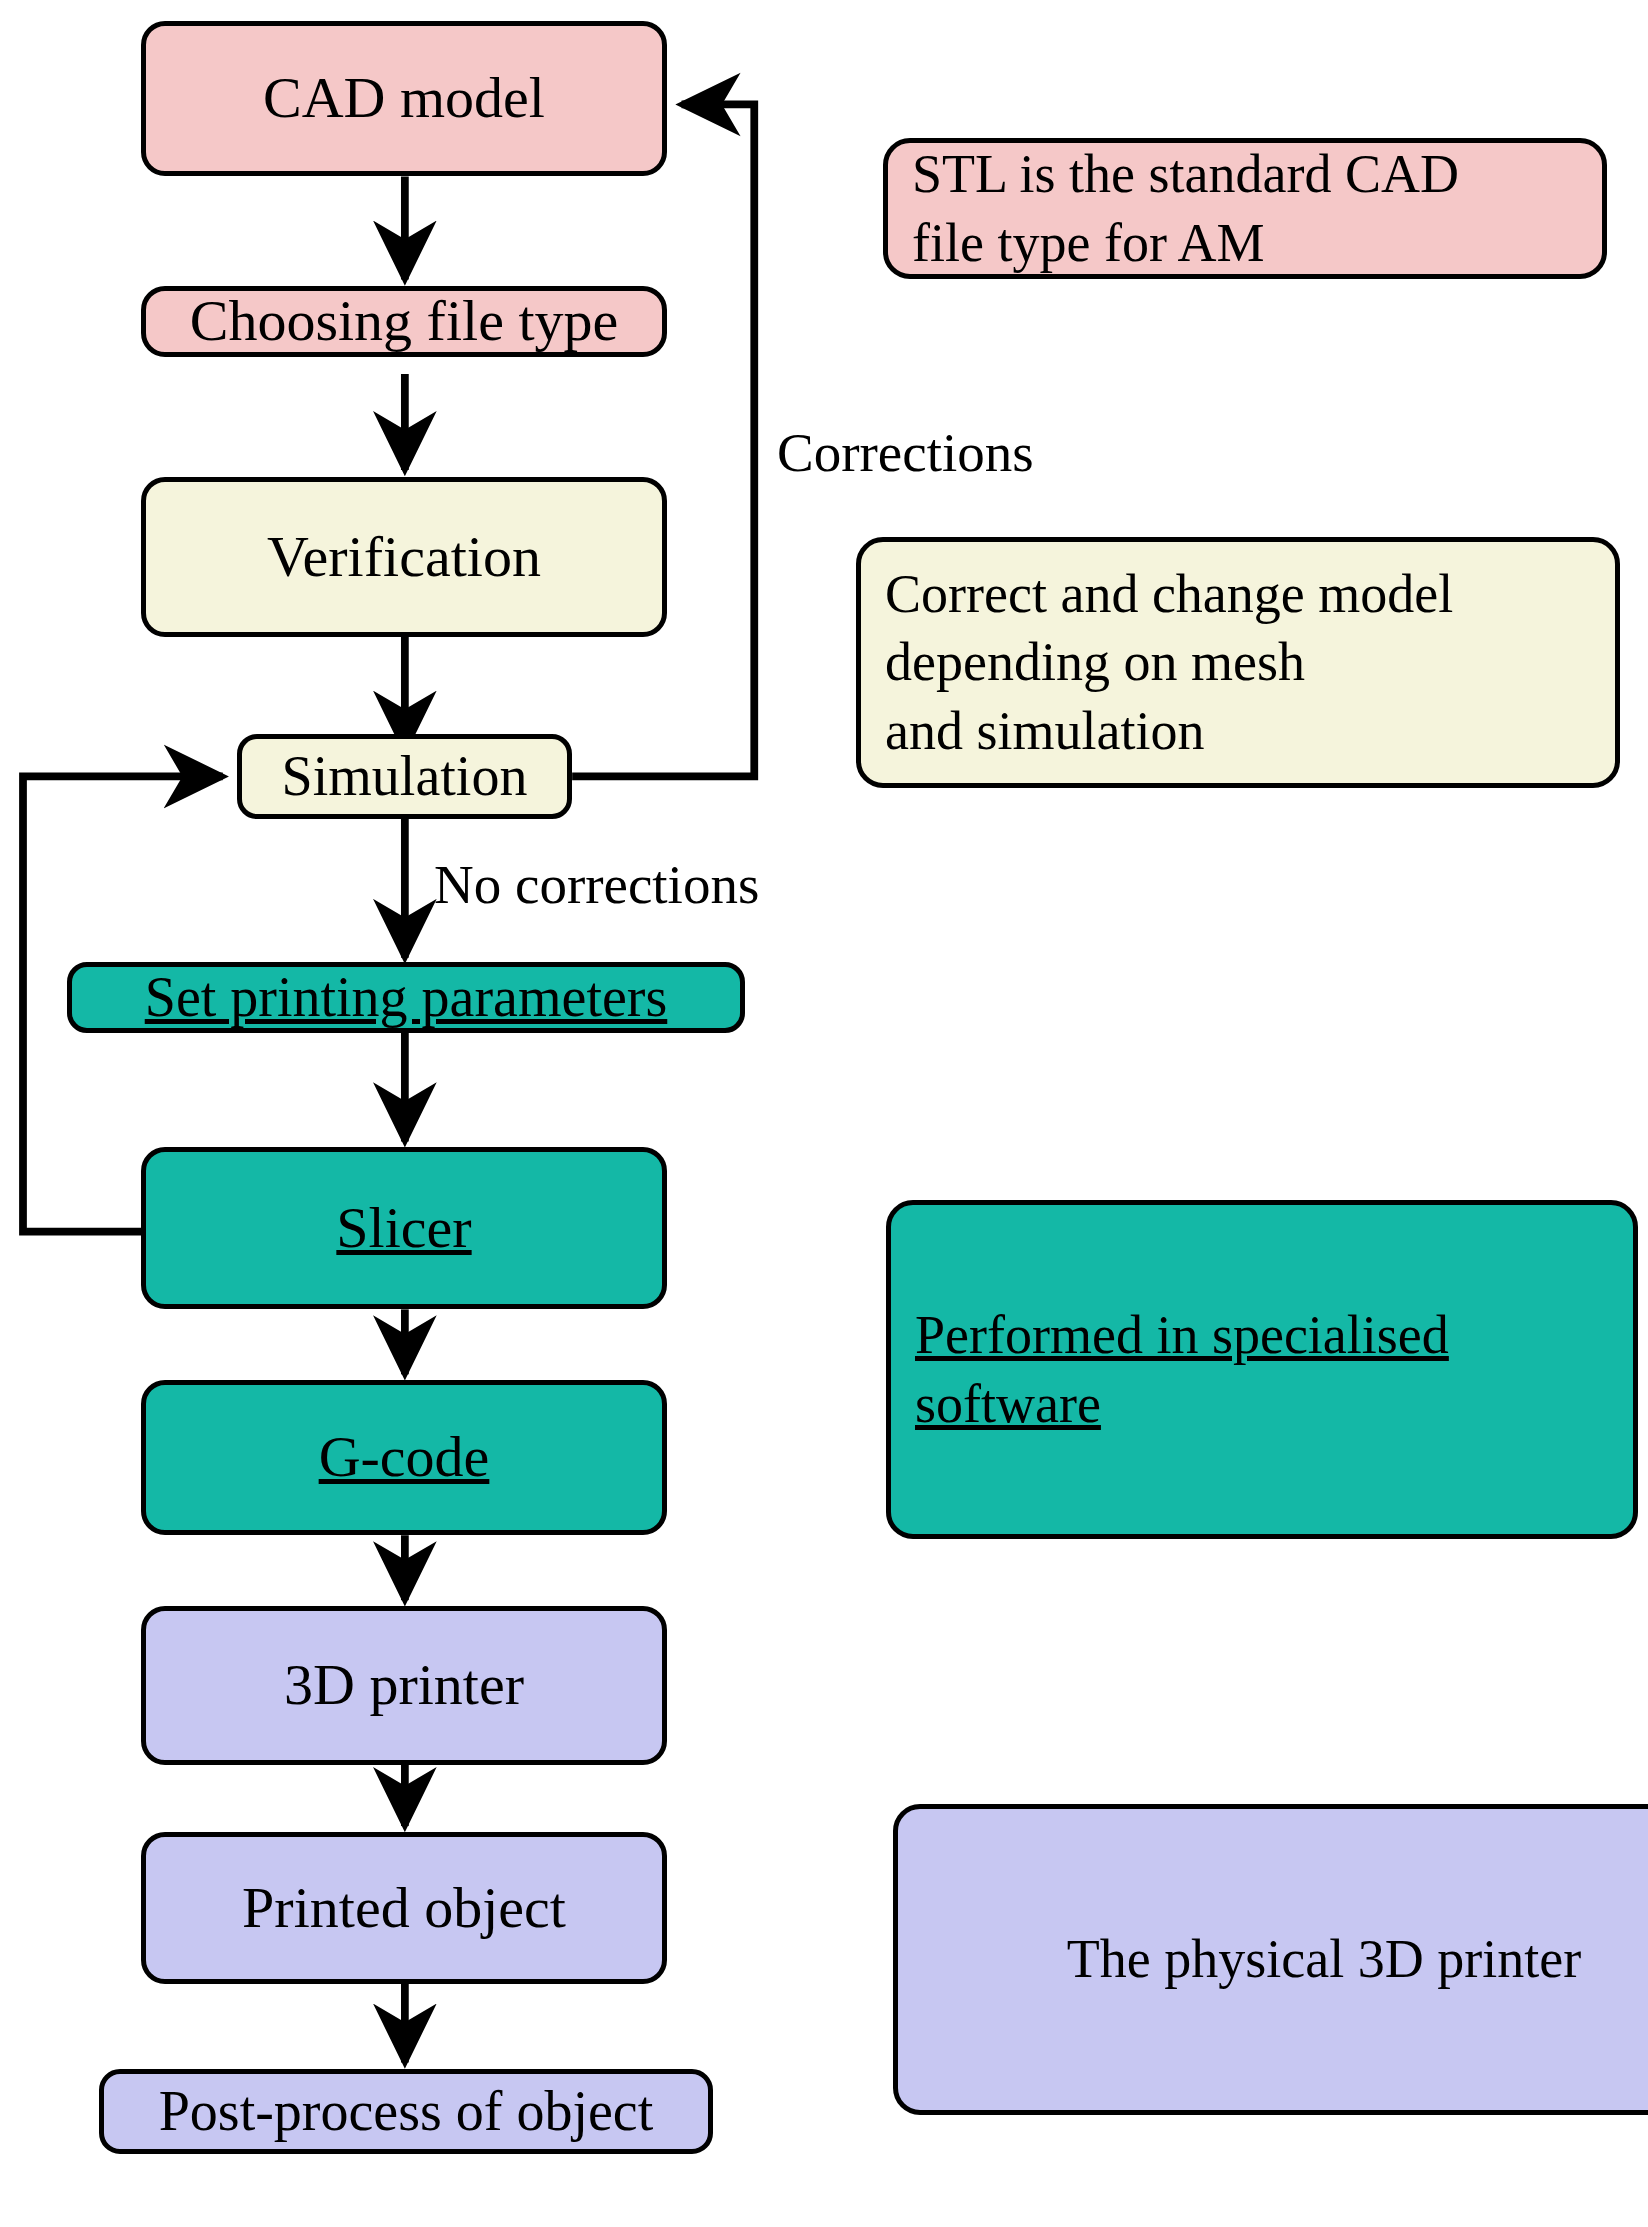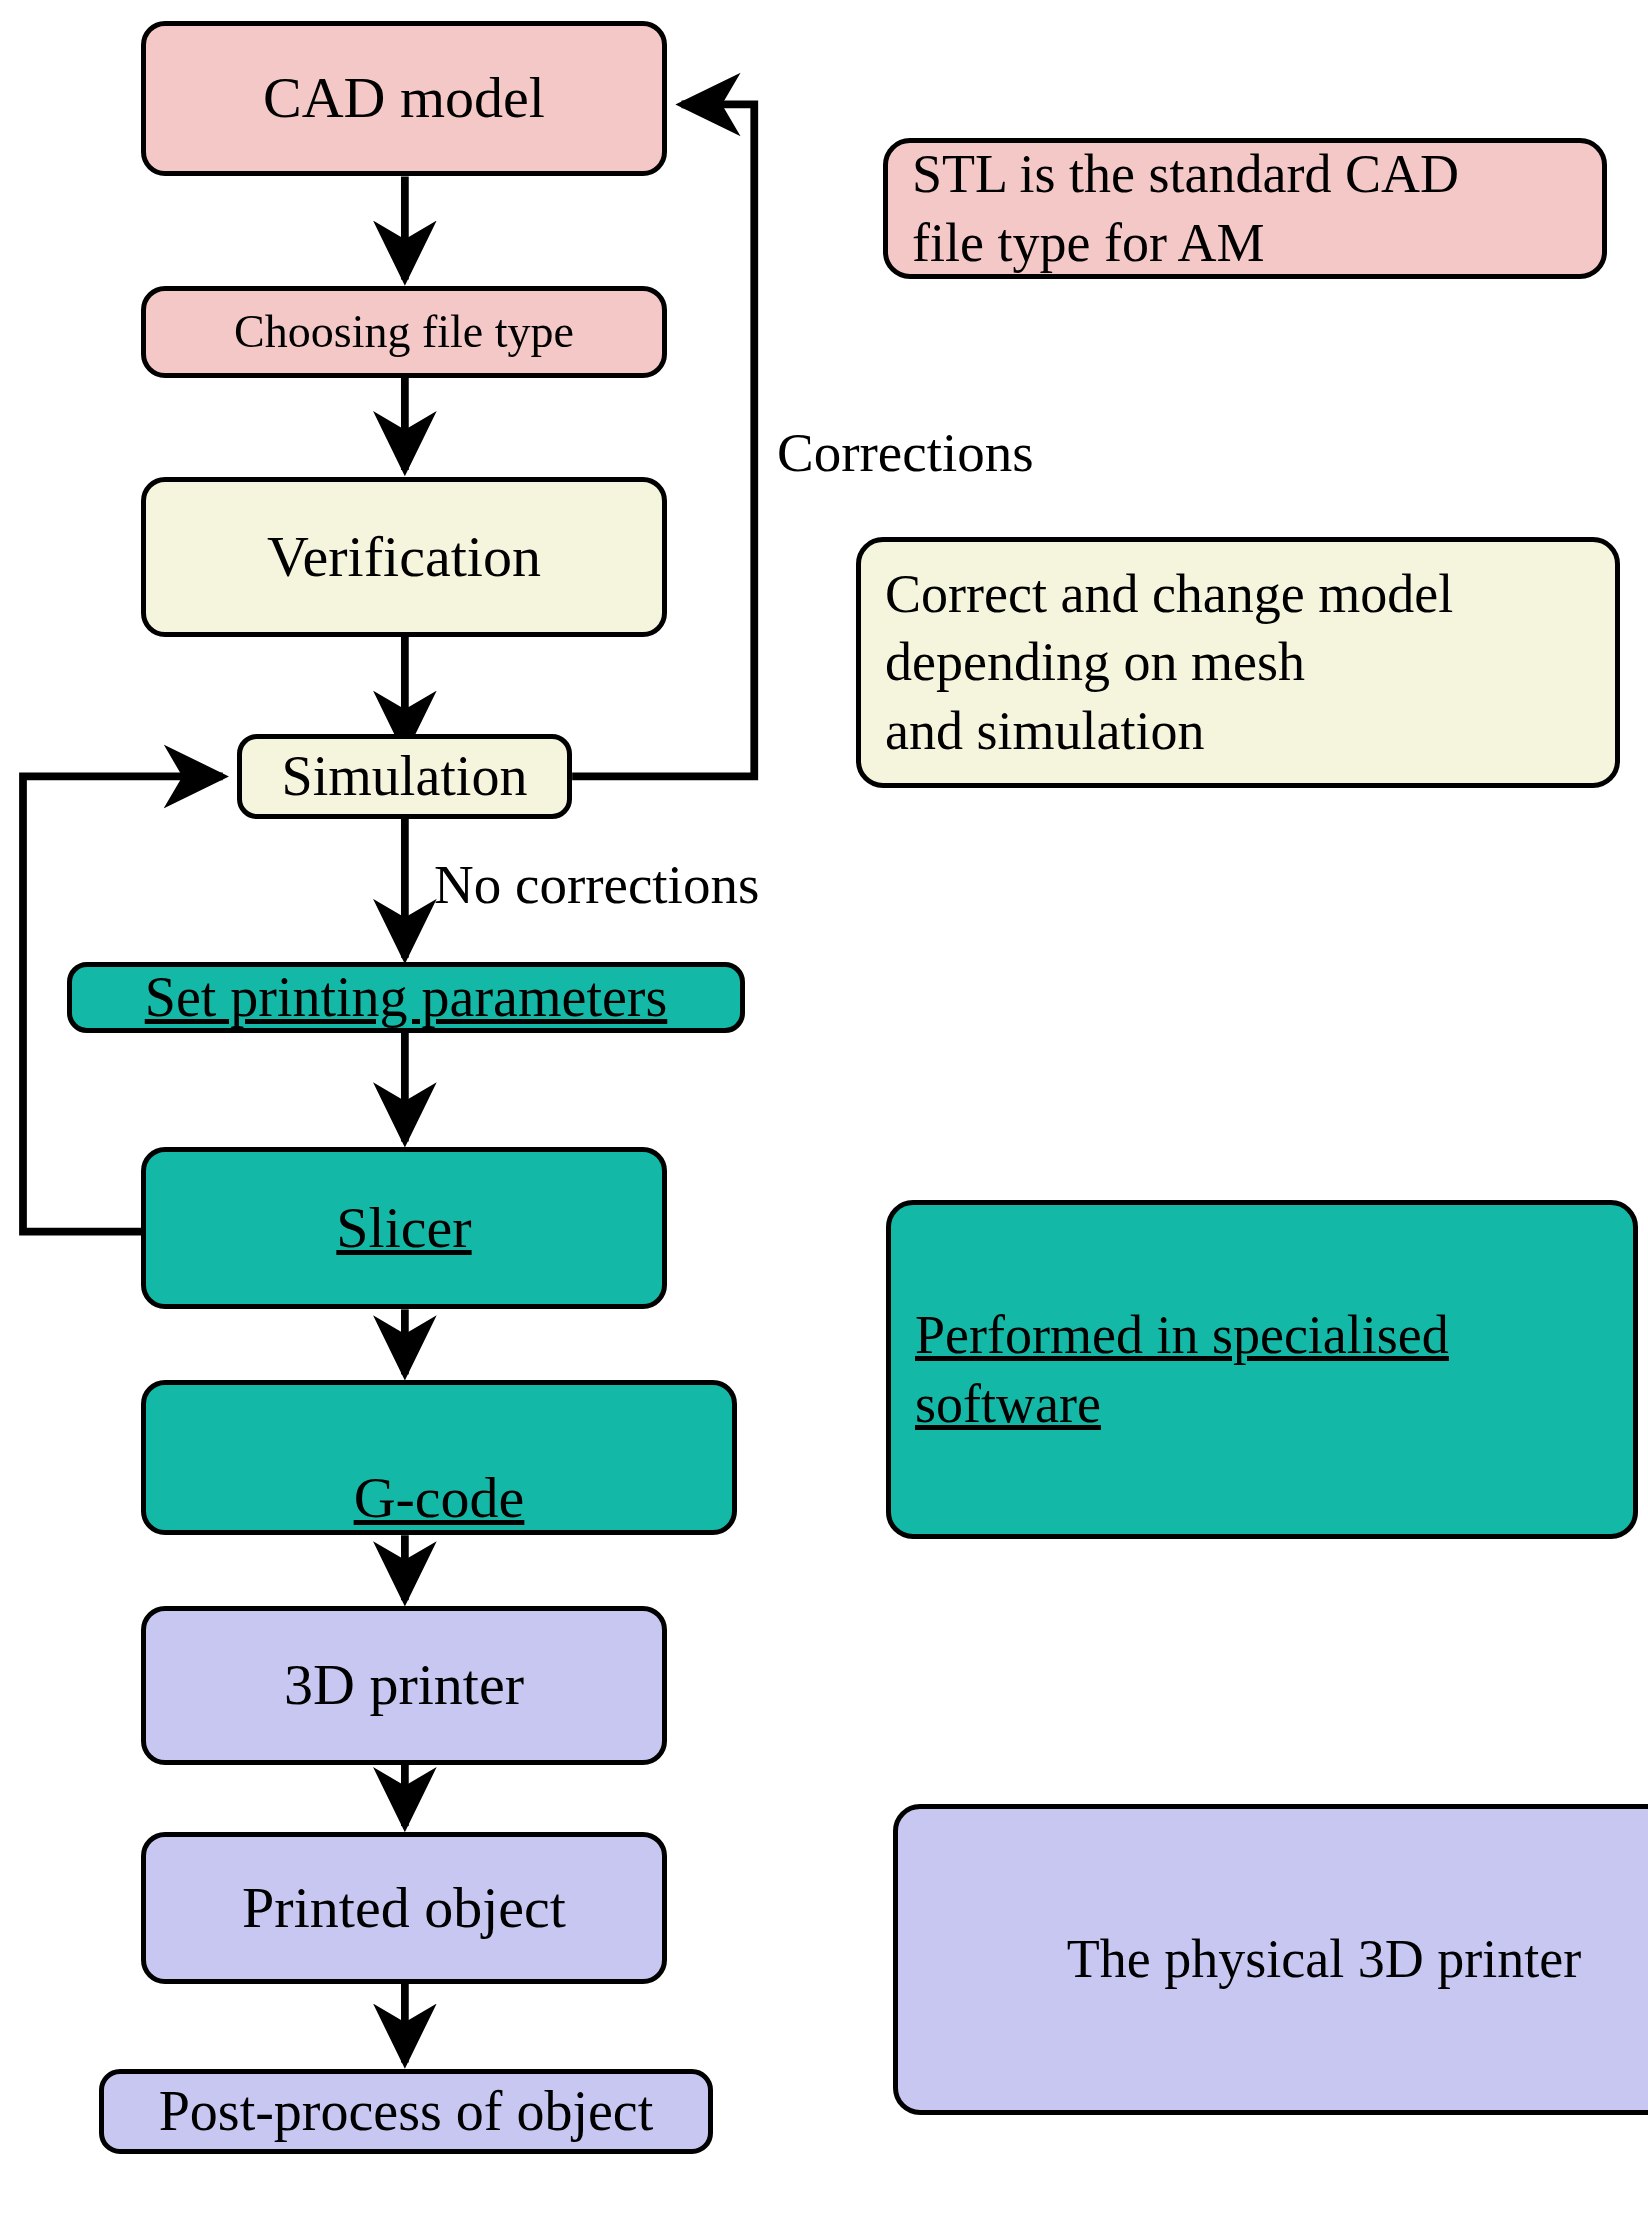--- a/index.html
+++ b/index.html
@@ -103,41 +103,41 @@
 
     <path d="M 810 1100 L 1068 1100 L 1068 148 L 965 148" fill="none" stroke="#000" stroke-width="11" marker-end="url(#arrowhead)"></path>
 
     <path d="M 200 1745 L 32 1745 L 32 1100 L 315 1100" fill="none" stroke="#000" stroke-width="11" marker-end="url(#arrowhead)"></path>
   </svg>
 
   <div class="node fill-pink" style="left:141px; top:21px; width:526px; height:155px; font-size:58px;text-align:right;">
     <span class="lbl">CAD model</span>
   </div>
 
-  <div class="node fill-pink" style="left:141px; top:286px; width:526px; height:92px; font-size:46px;">
+  <div class="node fill-pink" style="left:141px; top:286px; width:526px; height:71px; font-size:58px;">
     <span class="lbl">Choosing file type</span>
   </div>
 
   <div class="node fill-yellow" style="left:141px; top:477px; width:526px; height:160px; font-size:58px;">
     <span class="lbl">Verification</span>
   </div>
 
   <div class="node fill-yellow" style="left:237px; top:734px; width:335px; height:85px; font-size:56px; border-radius:20px;">
     <span class="lbl">Simulation</span>
   </div>
 
   <div class="node fill-green" style="left:67px; top:962px; width:678px; height:71px; font-size:56px; border-radius:20px;">
     <span class="lbl">Set printing parameters</span>
   </div>
 
   <div class="node fill-green" style="left:141px; top:1147px; width:526px; height:162px; font-size:58px;">
     <span class="lbl">Slicer</span>
   </div>
 
-  <div class="node fill-green" style="left:141px; top:1380px; width:596px; height:155px; font-size:58px;align-items:flex-end;">
+  <div class="node fill-green" style="left:141px; top:1380px; width:526px; height:155px; font-size:58px;">
     <span class="lbl">G-code</span>
   </div>
 
   <div class="node fill-purple" style="left:141px; top:1606px; width:526px; height:159px; font-size:58px;">
     <span class="lbl">3D printer</span>
   </div>
 
   <div class="node fill-purple" style="left:141px; top:1832px; width:526px; height:152px; font-size:58px;">
     <span class="lbl">Printed object</span>
   </div>

